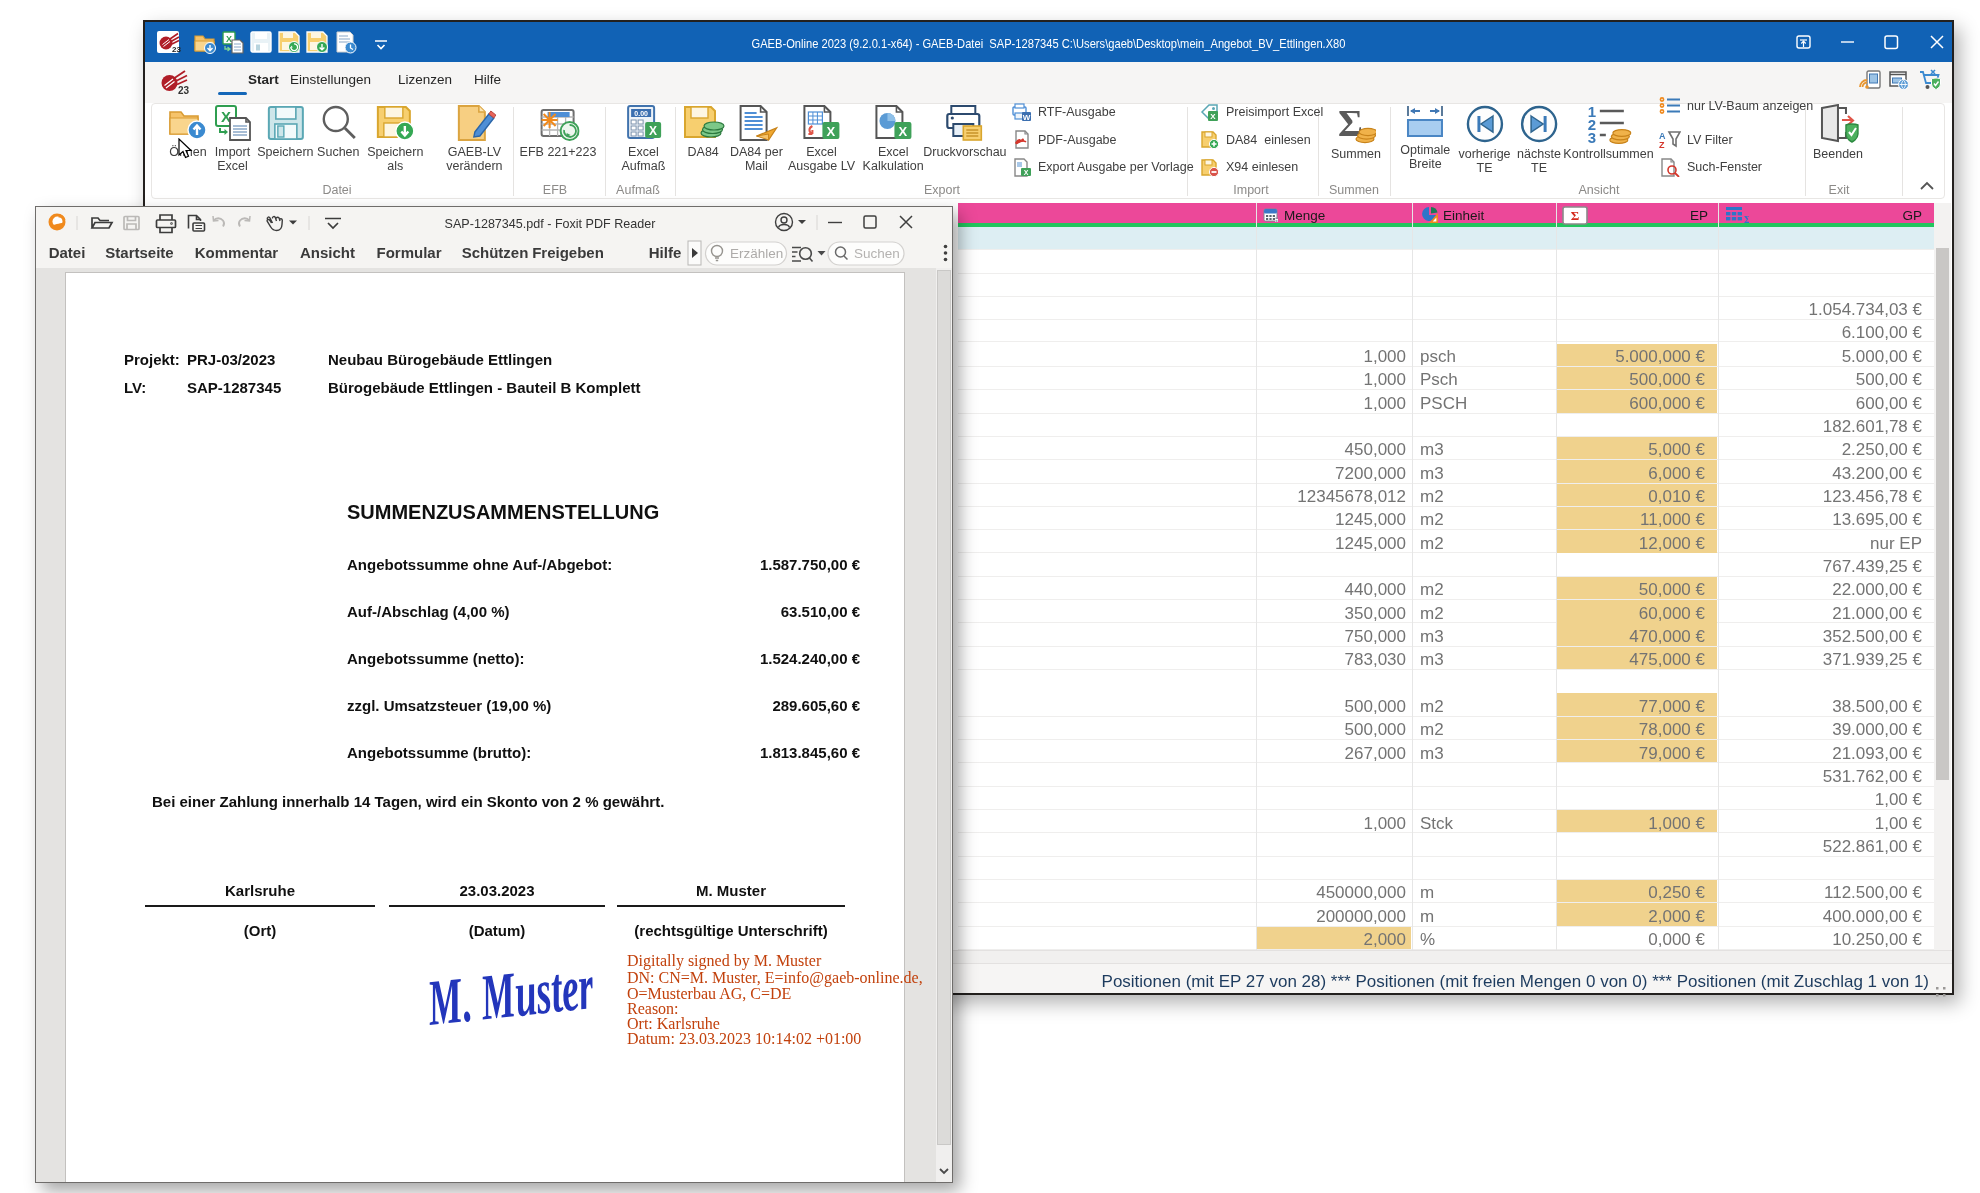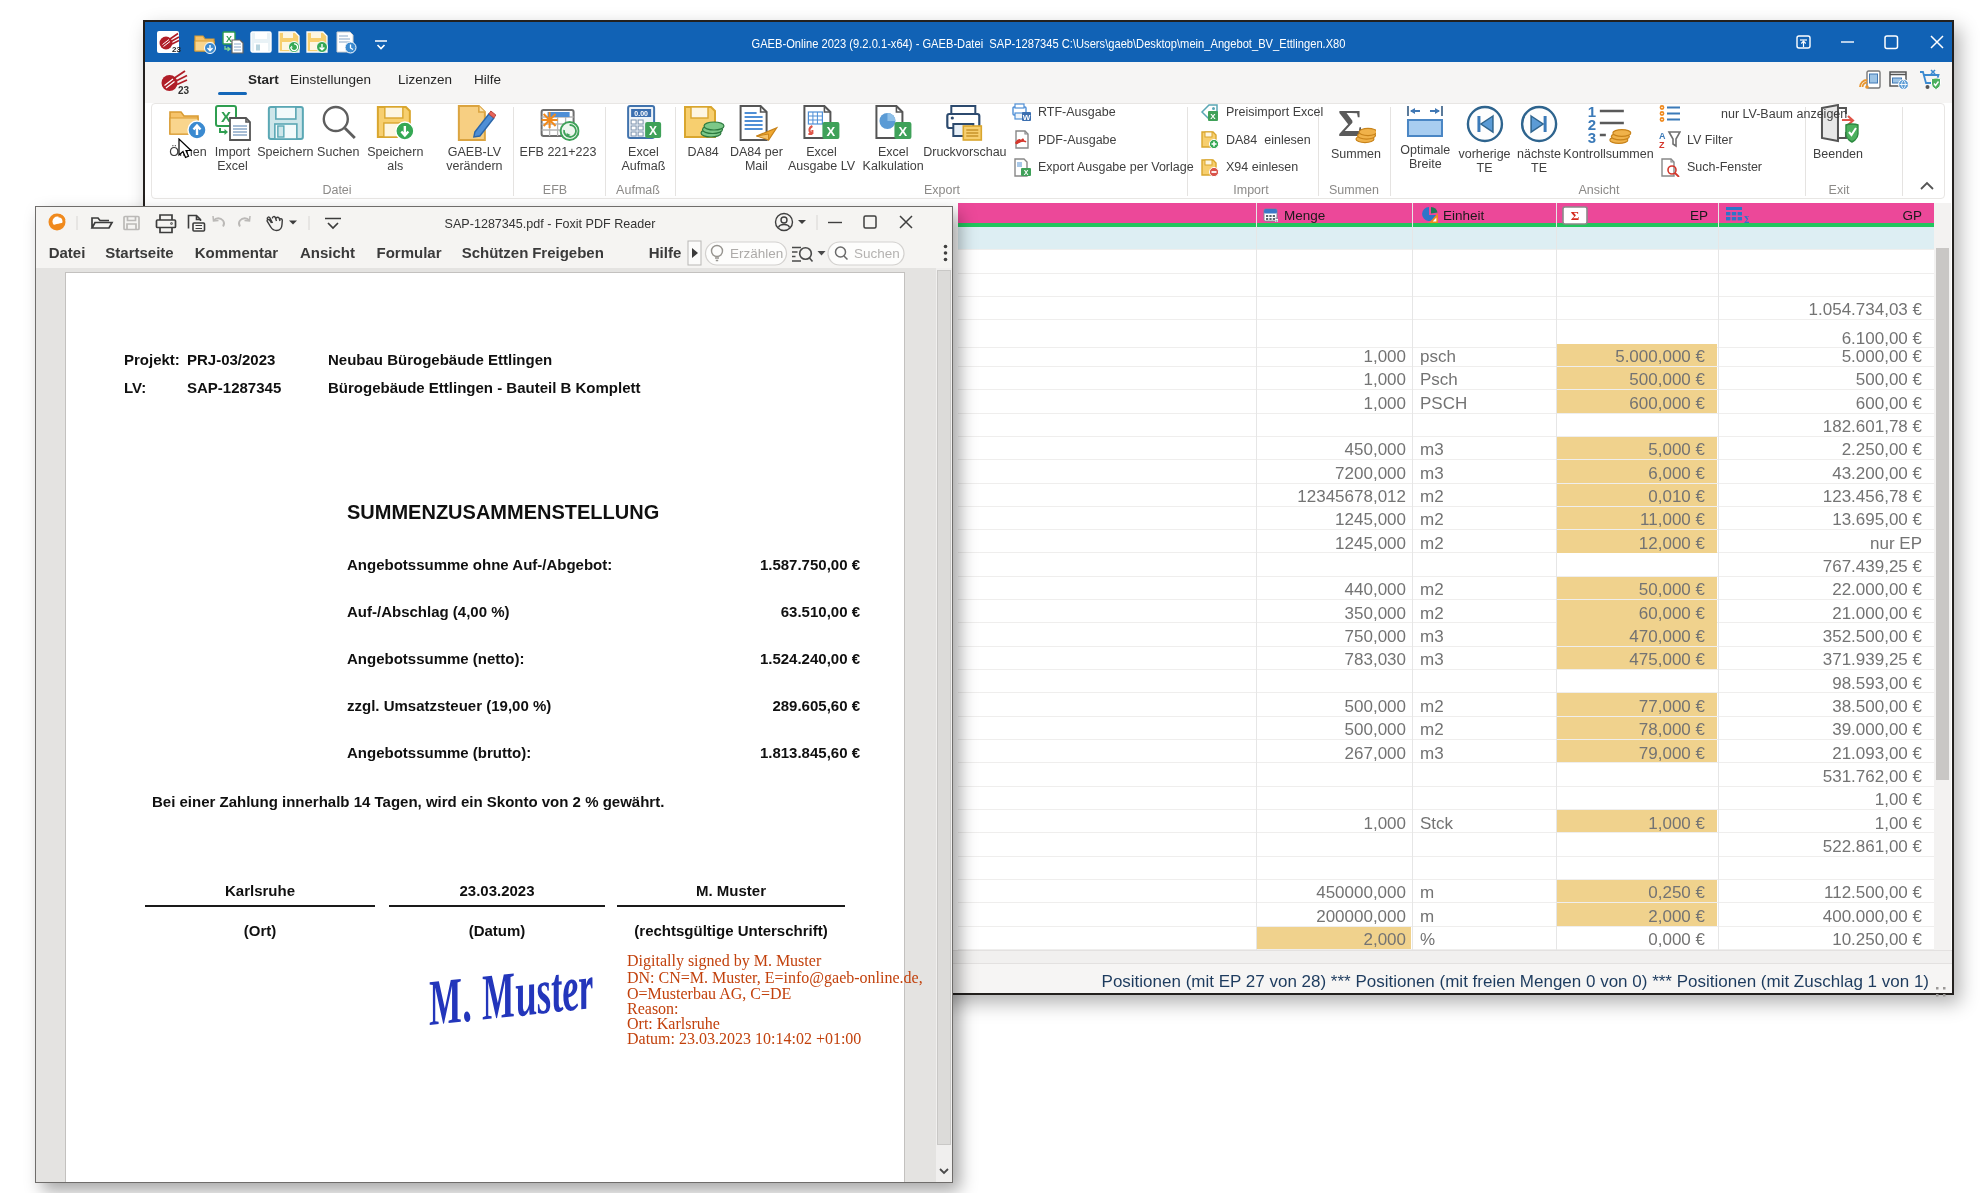--- a/index.html
+++ b/index.html
@@ -449,21 +449,21 @@
         </div>
   <div class="srow" style="left:1055px;top:131.5px;">
           <svg width="20" height="19" viewBox="0 0 20 19">
             <path d="M2 2 H13 L16 5 V17 H2 Z" fill="#f7cf6f" stroke="#d9a62e" stroke-width="1.4"></path>
             <rect x="5" y="2" width="7" height="5" fill="#fdf6e2" stroke="#d9a62e" stroke-width="1"></rect>
             <circle cx="14" cy="14" r="4.6" fill="#d9534a" stroke="#fff" stroke-width="1"></circle>
             <path d="M11.5 14 H16.5" stroke="#fff" stroke-width="1.8"></path>
           </svg>
           <span>X94 einlesen</span>
         </div>
-  <div class="srow" style="left:1514px;top:78px;gap:34px;">
+  <div class="srow" style="left:1514px;top:70px;">
           <svg width="22" height="19" viewBox="0 0 22 19">
             <g fill="none" stroke="#f08a1e" stroke-width="1.6">
               <circle cx="3" cy="3.5" r="1.6"></circle>
               <circle cx="3" cy="9.5" r="1.6"></circle>
               <circle cx="3" cy="15.5" r="1.6"></circle>
             </g>
             <g stroke="#3b7ab8" stroke-width="2">
               <path d="M8 3.5 H21 M8 9.5 H21 M8 15.5 H21"></path>
             </g>
           </svg>
@@ -555,21 +555,21 @@
   <div class="gl" style="left:298px;"></div>
   <div class="gl" style="left:454px;"></div>
   <div class="gl" style="left:598px;"></div>
   <div class="gl" style="left:760px;"></div>
   <div class="row" style="top:0.0px;background:#ddeef3;"></div>
   <div class="row" style="top:23.32px;"></div>
   <div class="row" style="top:46.64px;"></div>
   <div class="row" style="top:69.96px;">
         <span class="c gp">1.054.734,03 €</span>
       </div>
-  <div class="row" style="top:98px;">
+  <div class="row" style="top:92px;">
         <span class="c gp">6.100,00 €</span>
       </div>
   <div class="row" style="top:116.6px;">
         <div class="orange"></div>
         <span class="c mng">1,000</span>
         <span class="c enh">psch</span>
         <span class="c ep">5.000,000 €</span>
         <span class="c gp">5.000,00 €</span>
       </div>
   <div class="row" style="top:139.92px;">
@@ -647,23 +647,20 @@
         <span class="c enh">m3</span>
         <span class="c ep">470,000 €</span>
         <span class="c gp">352.500,00 €</span>
       </div>
   <div class="row" style="top:419.76px;">
         <div class="orange"></div>
         <span class="c mng">783,030</span>
         <span class="c enh">m3</span>
         <span class="c ep">475,000 €</span>
         <span class="c gp">371.939,25 €</span>
-      </div>
-  <div class="row" style="top:443.08px;">
-        <span class="c gp">98.593,00 €</span>
       </div>
   <div class="row" style="top:466.4px;">
         <div class="orange"></div>
         <span class="c mng">500,000</span>
         <span class="c enh">m2</span>
         <span class="c ep">77,000 €</span>
         <span class="c gp">38.500,00 €</span>
       </div>
   <div class="row" style="top:489.72px;">
         <div class="orange"></div>

